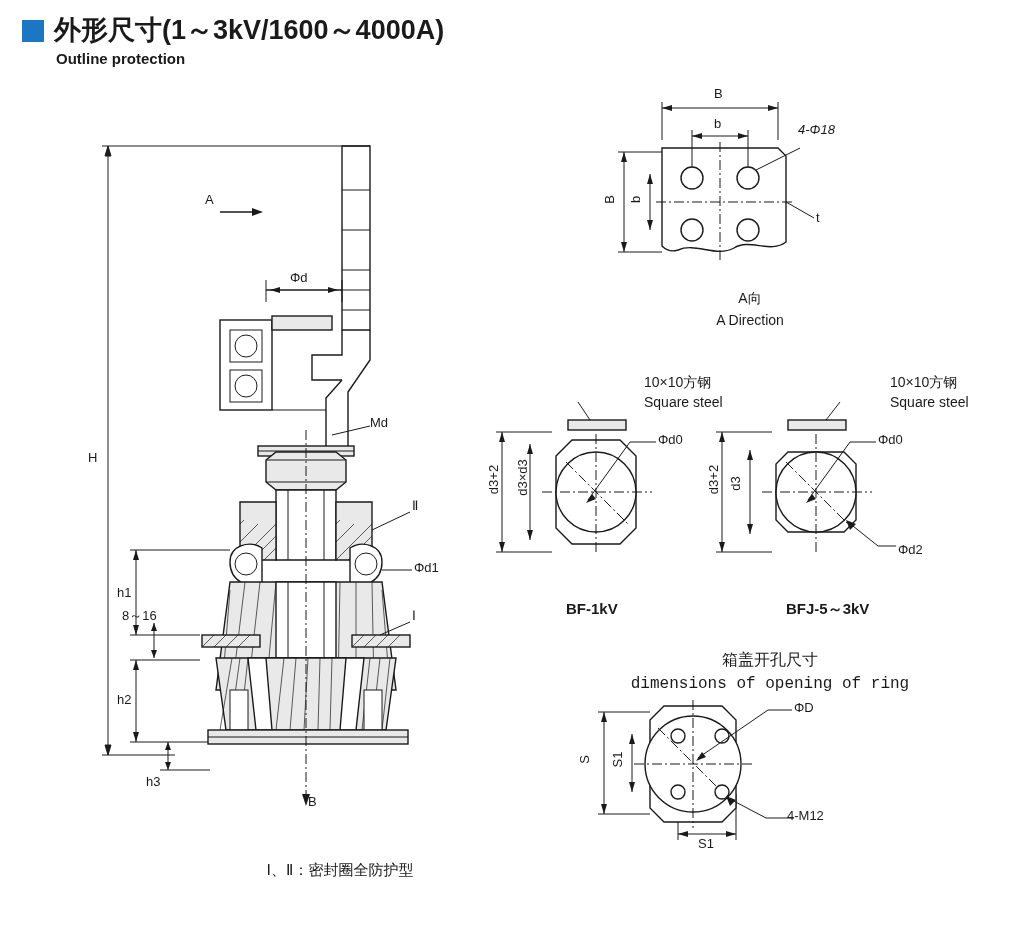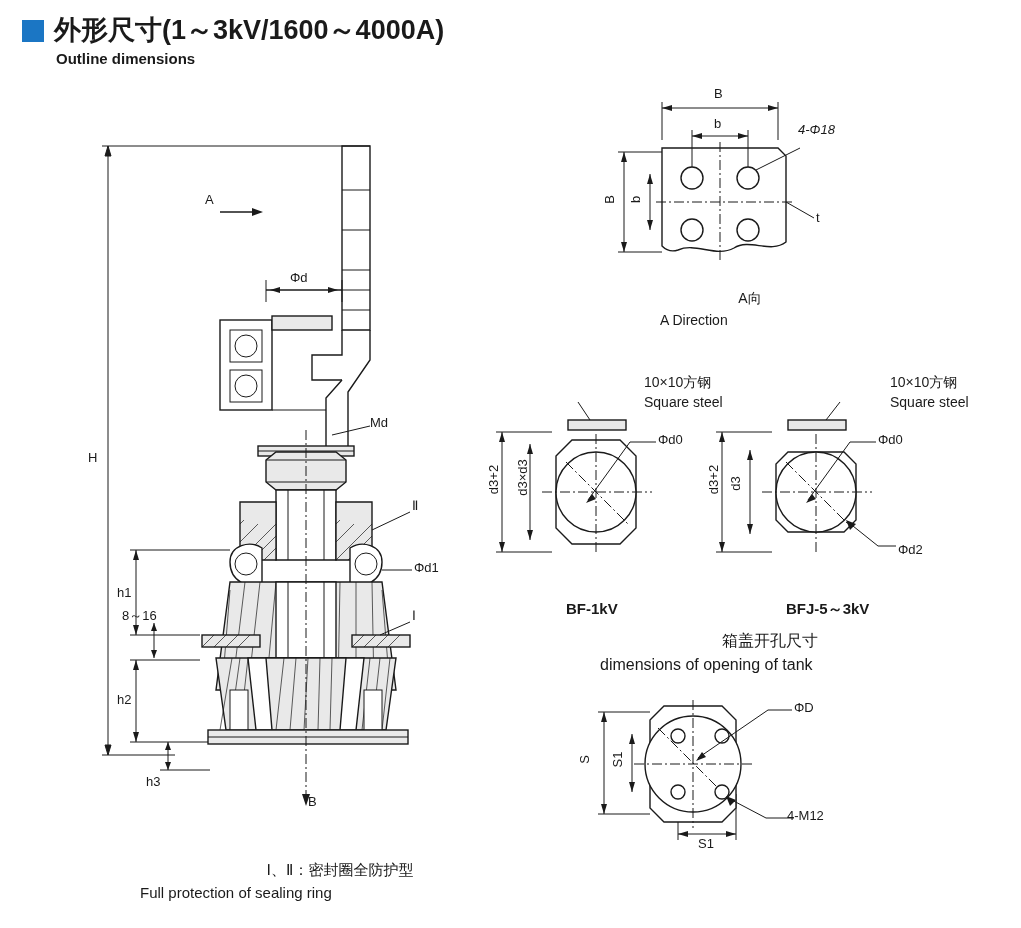--- a/index.html
+++ b/index.html
@@ -22,40 +22,40 @@
     position:absolute;left:32px;top:-2px;
     font-size:27px;font-weight:bold;letter-spacing:0px;white-space:nowrap;
   }
   #header .title-en{
     position:absolute;left:34px;top:36px;
     font-size:15px;font-weight:bold;white-space:nowrap;
   }
   
   .lbl{font-size:13px;white-space:nowrap;}
   .lbl-b{font-size:15px;font-weight:bold;white-space:nowrap;margin-top:12px;}
-  .cap{font-size:14px;white-space:nowrap;}
+  .cap{font-size:14px;white-space:nowrap;text-align:center;}
   .cap-cn{font-size:14px;white-space:nowrap;text-align:center;}
   svg{display:block;overflow:visible;}
   .ln{stroke:#1a1a1a;fill:none;}
   .thin{stroke-width:1;}
   .med{stroke-width:1.4;}
   .dash{stroke-dasharray:10 3 2 3;stroke-width:1;}
   .hatch{fill:none;stroke:#1a1a1a;stroke-width:0.7;}
   .gray{fill:#e9e9e9;}
   .white{fill:#ffffff;}
 </style>
 </head>
 <body>
 
 <div class="page">
 
   <div class="abs" id="header">
     <div class="sq" style="background: rgb(27, 118, 196);"></div>
     <div class="title-cn">外形尺寸(1～3kV/1600～4000A)</div>
-    <div class="title-en">Outline dimensions</div>
+    <div class="title-en">Outline protection</div>
   </div>
 
   <div class="abs" style="left:80px;top:130px;">
     <svg width="420" height="690" viewBox="0 0 420 690">
 
       <g stroke="#1a1a1a">
         <line class="ln thin" x1="28" y1="16" x2="28" y2="625"></line>
         <polygon points="28,16 25,26 31,26" fill="#1a1a1a"></polygon>
         <polygon points="28,625 25,615 31,615" fill="#1a1a1a"></polygon>
         <line class="ln thin" x1="22" y1="16" x2="290" y2="16"></line>
@@ -246,21 +246,20 @@
     <div class="abs lbl" style="left:228px;top:664px;">B</div>
     <div class="abs lbl" style="left:210px;top:140px;">Φd</div>
     <div class="abs lbl" style="left:290px;top:285px;">Md</div>
     <div class="abs lbl" style="left:334px;top:430px;">Φd1</div>
     <div class="abs lbl" style="left:332px;top:368px;">Ⅱ</div>
     <div class="abs lbl" style="left:332px;top:478px;">Ⅰ</div>
   </div>
 
   <div class="abs" style="left:140px;top:845px;width:400px;">
     <div class="cap-cn" style="font-size:15px;margin-top:16px;">Ⅰ、Ⅱ：密封圈全防护型</div>
-    <div class="cap" style="font-size:15px;margin-top:4px;">Full protection of sealing ring</div>
   </div>
 
   <div class="abs" style="left:600px;top:92px;">
     <svg width="300" height="210" viewBox="0 0 300 210">
 
       <g>
         <line class="ln thin" x1="62" y1="16" x2="178" y2="16"></line>
         <polygon points="62,16 72,13 72,19" fill="#1a1a1a"></polygon>
         <polygon points="178,16 168,13 168,19" fill="#1a1a1a"></polygon>
         <line class="ln thin" x1="62" y1="10" x2="62" y2="48"></line>
@@ -411,23 +410,23 @@
     <div class="abs lbl" style="left:28px;top:76px;transform:rotate(-90deg);">d3</div>
     <div class="abs lbl" style="left:178px;top:32px;">Φd0</div>
     <div class="abs lbl" style="left:198px;top:142px;">Φd2</div>
   </div>
   <div class="abs" style="left:890px;top:374px;">
     <div class="lbl" style="font-size:14px;">10×10方钢</div>
     <div class="lbl" style="font-size:14px;margin-top:2px;">Square steel</div>
   </div>
   <div class="abs lbl-b" style="left:786px;top:588px;">BFJ-5～3kV</div>
 
-  <div class="abs" style="left:600px;top:631px;width:340px;">
+  <div class="abs" style="left:600px;top:650px;width:340px;font-family:Liberation Mono, monospace;">
     <div class="cap-cn" style="font-size:16px;">箱盖开孔尺寸</div>
-    <div class="cap" style="font-size:16px;margin-top:4px;">dimensions of opening of tank</div>
+    <div class="cap" style="font-size:16px;margin-top:4px;">dimensions of opening of ring</div>
   </div>
 
   <div class="abs" style="left:580px;top:700px;">
     <svg width="300" height="150" viewBox="0 0 300 150">
 
       <g>
         <line class="ln thin" x1="24" y1="12" x2="24" y2="114"></line>
         <polygon points="24,12 21,22 27,22" fill="#1a1a1a"></polygon>
         <polygon points="24,114 21,104 27,104" fill="#1a1a1a"></polygon>
         <line class="ln thin" x1="18" y1="12" x2="70" y2="12"></line>

